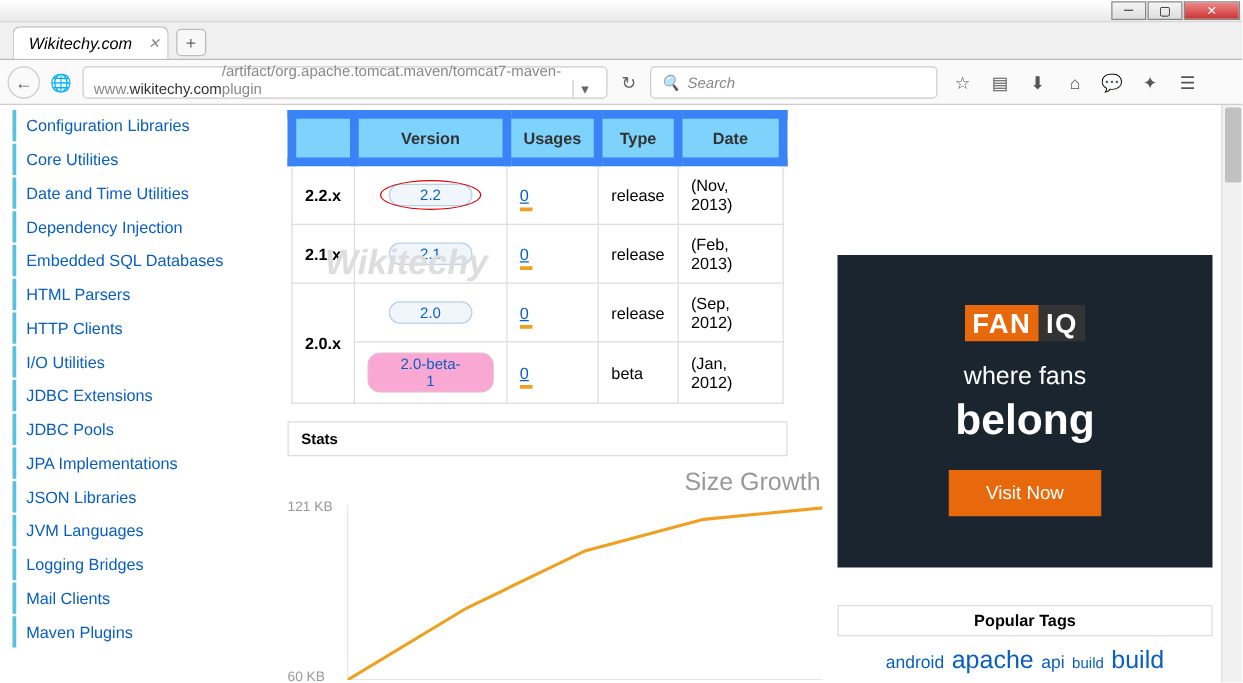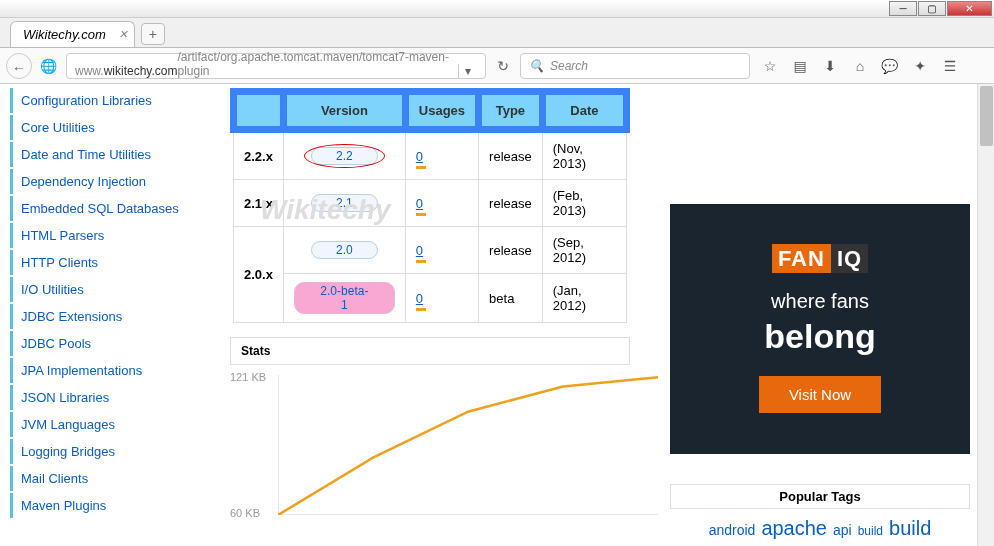--- a/index.html
+++ b/index.html
@@ -182,20 +182,21 @@
             <td><span class="usage">0</span></td>
             <td>beta</td>
             <td>(Jan, 2012)</td>
           </tr>
         </tbody>
     </table>
 
     <div class="stats-box">Stats</div>
 
     <div class="chart-area">
+      <div class="chart-title">Size Growth</div>
       <div class="chart">
         <span class="y-label" style="top:-4px">121 KB</span>
         <span class="y-label" style="bottom:-4px">60 KB</span>
         <svg class="chart-line" width="380" height="140">
           <line x1="0" y1="0" x2="0" y2="140" stroke="#ccc"></line>
           <line x1="0" y1="140" x2="380" y2="140" stroke="#ccc"></line>
           <path id="chart-path" fill="none" stroke="#f0a020" stroke-width="2.5" d="M 0 140 L 95 82.62295081967213 L 190 36.721311475409834 L 285 11.47540983606558 L 380 2.2950819672131217"></path>
         </svg>
       </div>
     </div>

